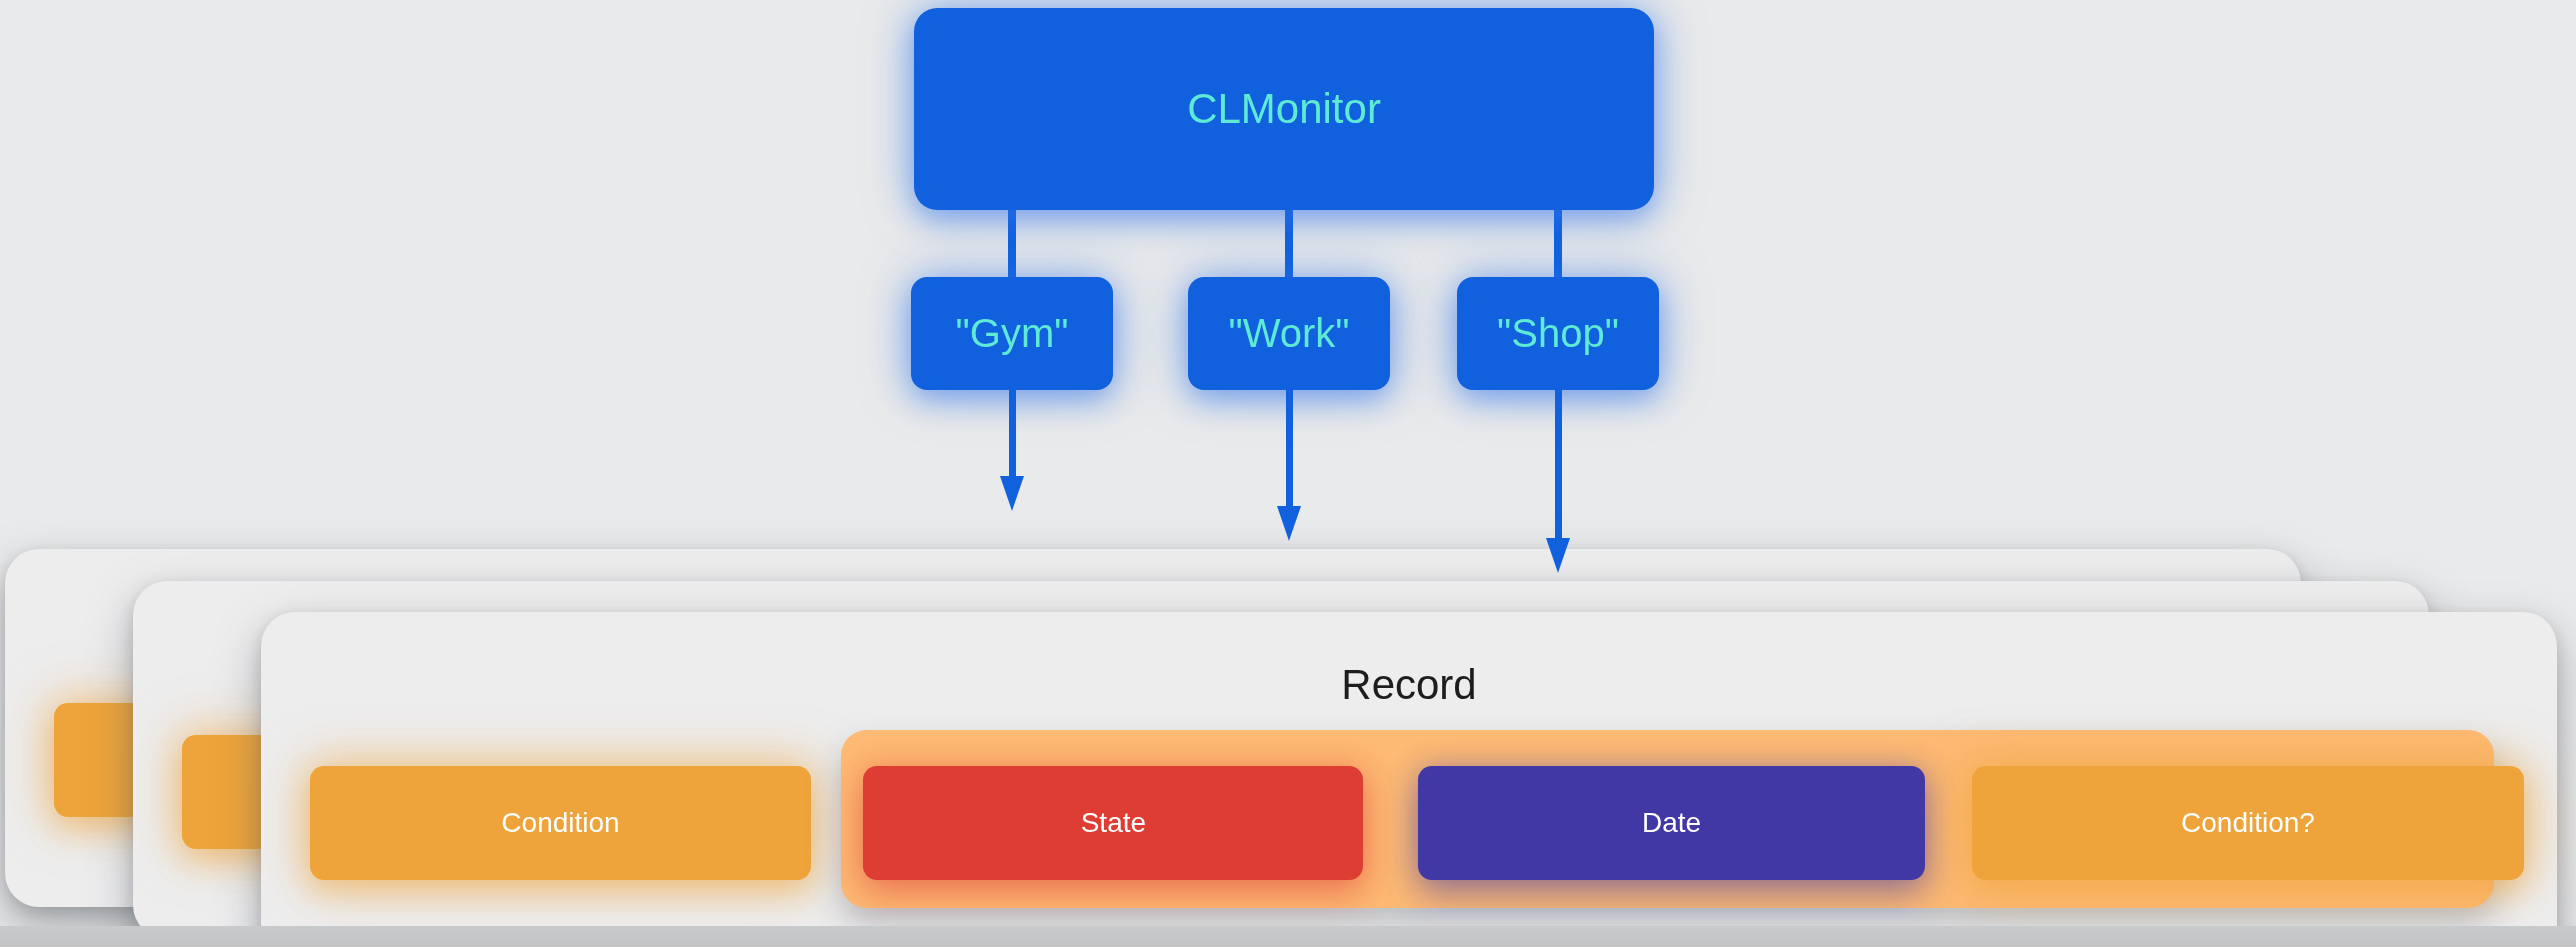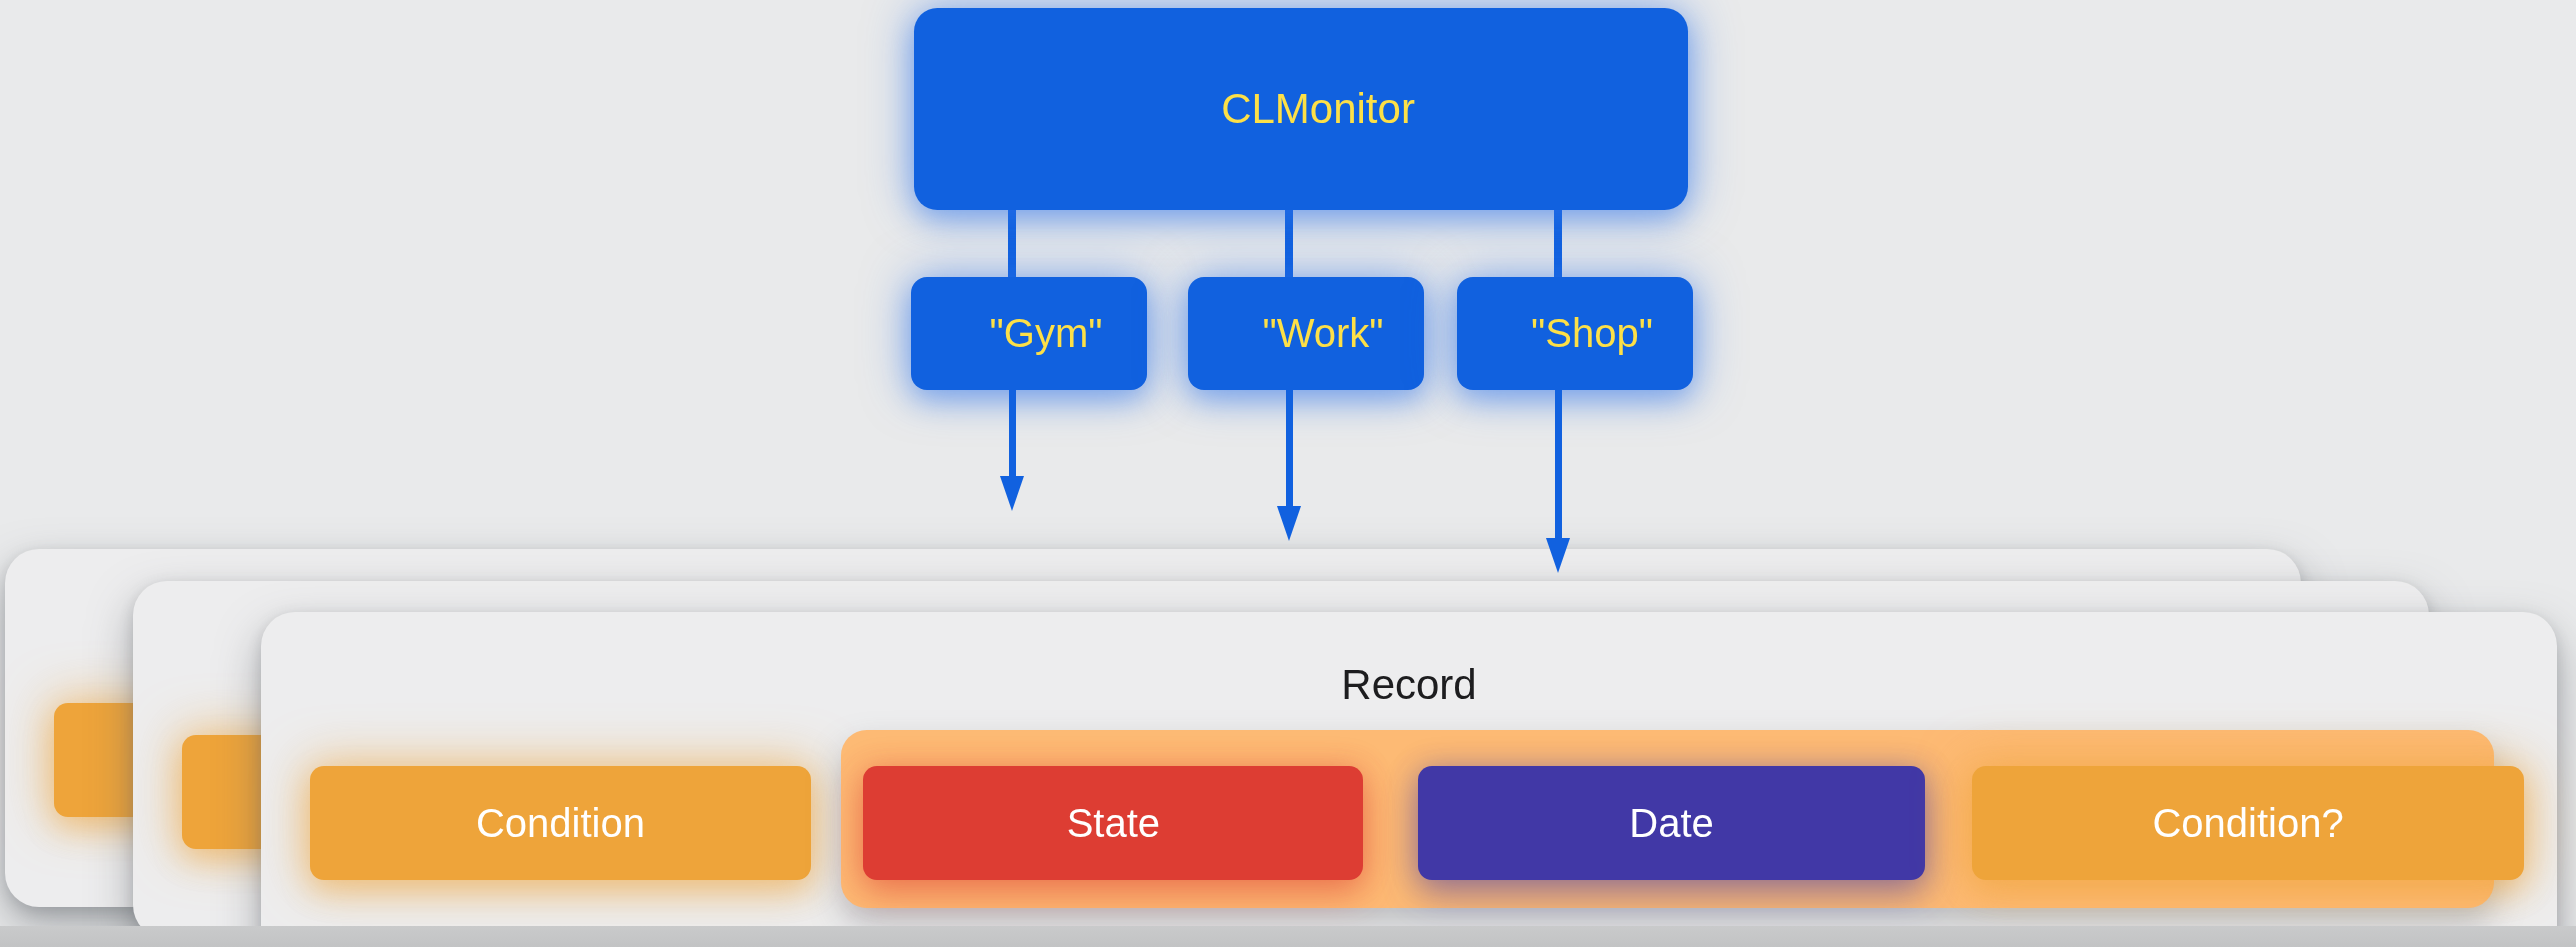--- a/index.html
+++ b/index.html
@@ -8,24 +8,23 @@
     background: #e9eaeb;
     overflow: hidden;
     font-family: "Liberation Sans", sans-serif;
   }
   .stage { position: relative; width: 2576px; height: 947px; }
 
   
   .node {
     position: absolute;
     background: #1161df;
-    color: #fde047;
+    color: #5eead4;
     display: flex; align-items: center; justify-content: center;
     box-shadow: 0 0 48px rgba(45, 115, 235, 0.50), 0 10.7px 27px rgba(45, 115, 235, 0.38);
-    padding-left: 34px;
   }
   .node-root {
     left: 914px; top: 7.5px; width: 740px; height: 202px;
     border-radius: 23.4px; font-size: 42px;
   }
   .node-leaf {
     top: 277px; width: 202px; height: 113px;
     border-radius: 16px; font-size: 40px;
   }
   .node-leaf.b0 { left: 911px; }
@@ -73,21 +72,21 @@
 
   .card-title {
     position: absolute; left: 0; top: 49px; width: 100%;
     text-align: center;
     font-size: 42px; color: #1d1d1f;
   }
   .field {
     position: absolute;
     height: 114px; border-radius: 14px;
     display: flex; align-items: center; justify-content: center;
-    color: #ffffff; font-size: 40px;
+    color: #ffffff; font-size: 28px;
   }
   .field.f-condition {
     left: 49px; top: 154px; width: 501px;
     box-shadow: 0 0 48px 5.3px rgba(238, 164, 58, 0.55), 0 11.7px 29px rgba(238, 164, 58, 0.35);
   }
   .tray {
     position: absolute; left: 580px; top: 118px; width: 1653px; height: 178px;
     background: #fdba74; border-radius: 25.6px;
     box-shadow: 0 16px 32px rgba(110, 113, 118, 0.38);
   }

